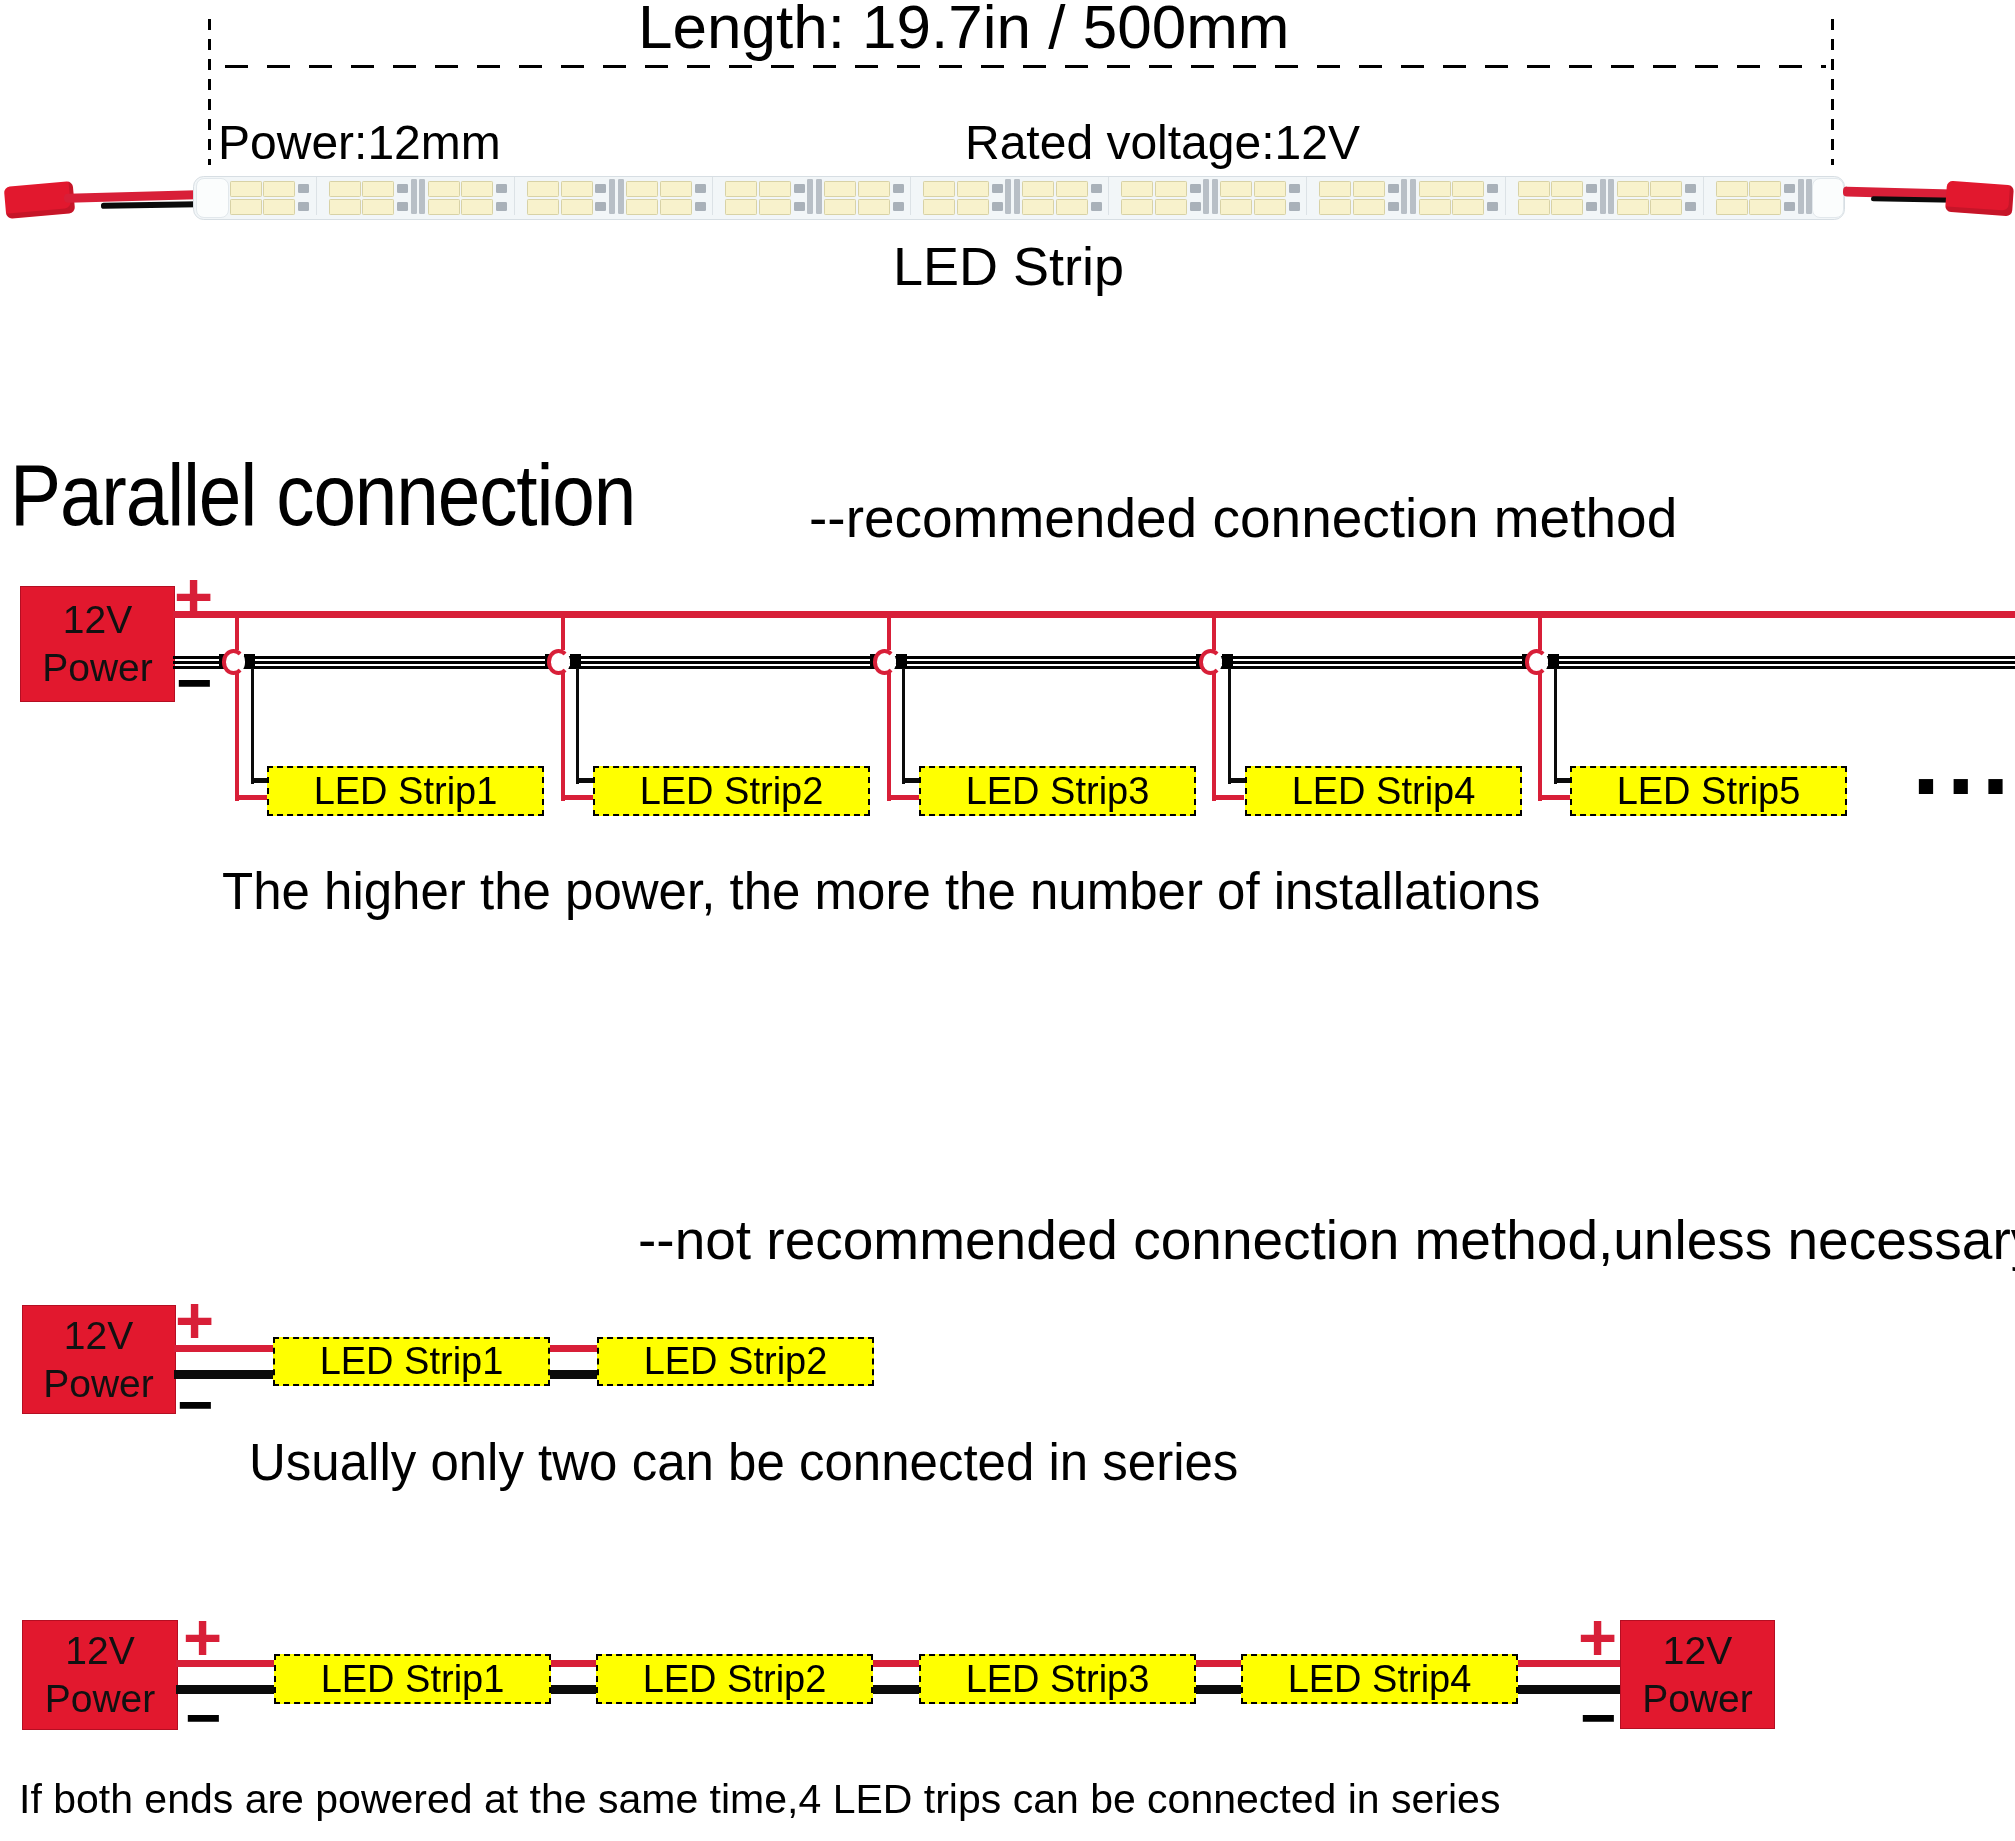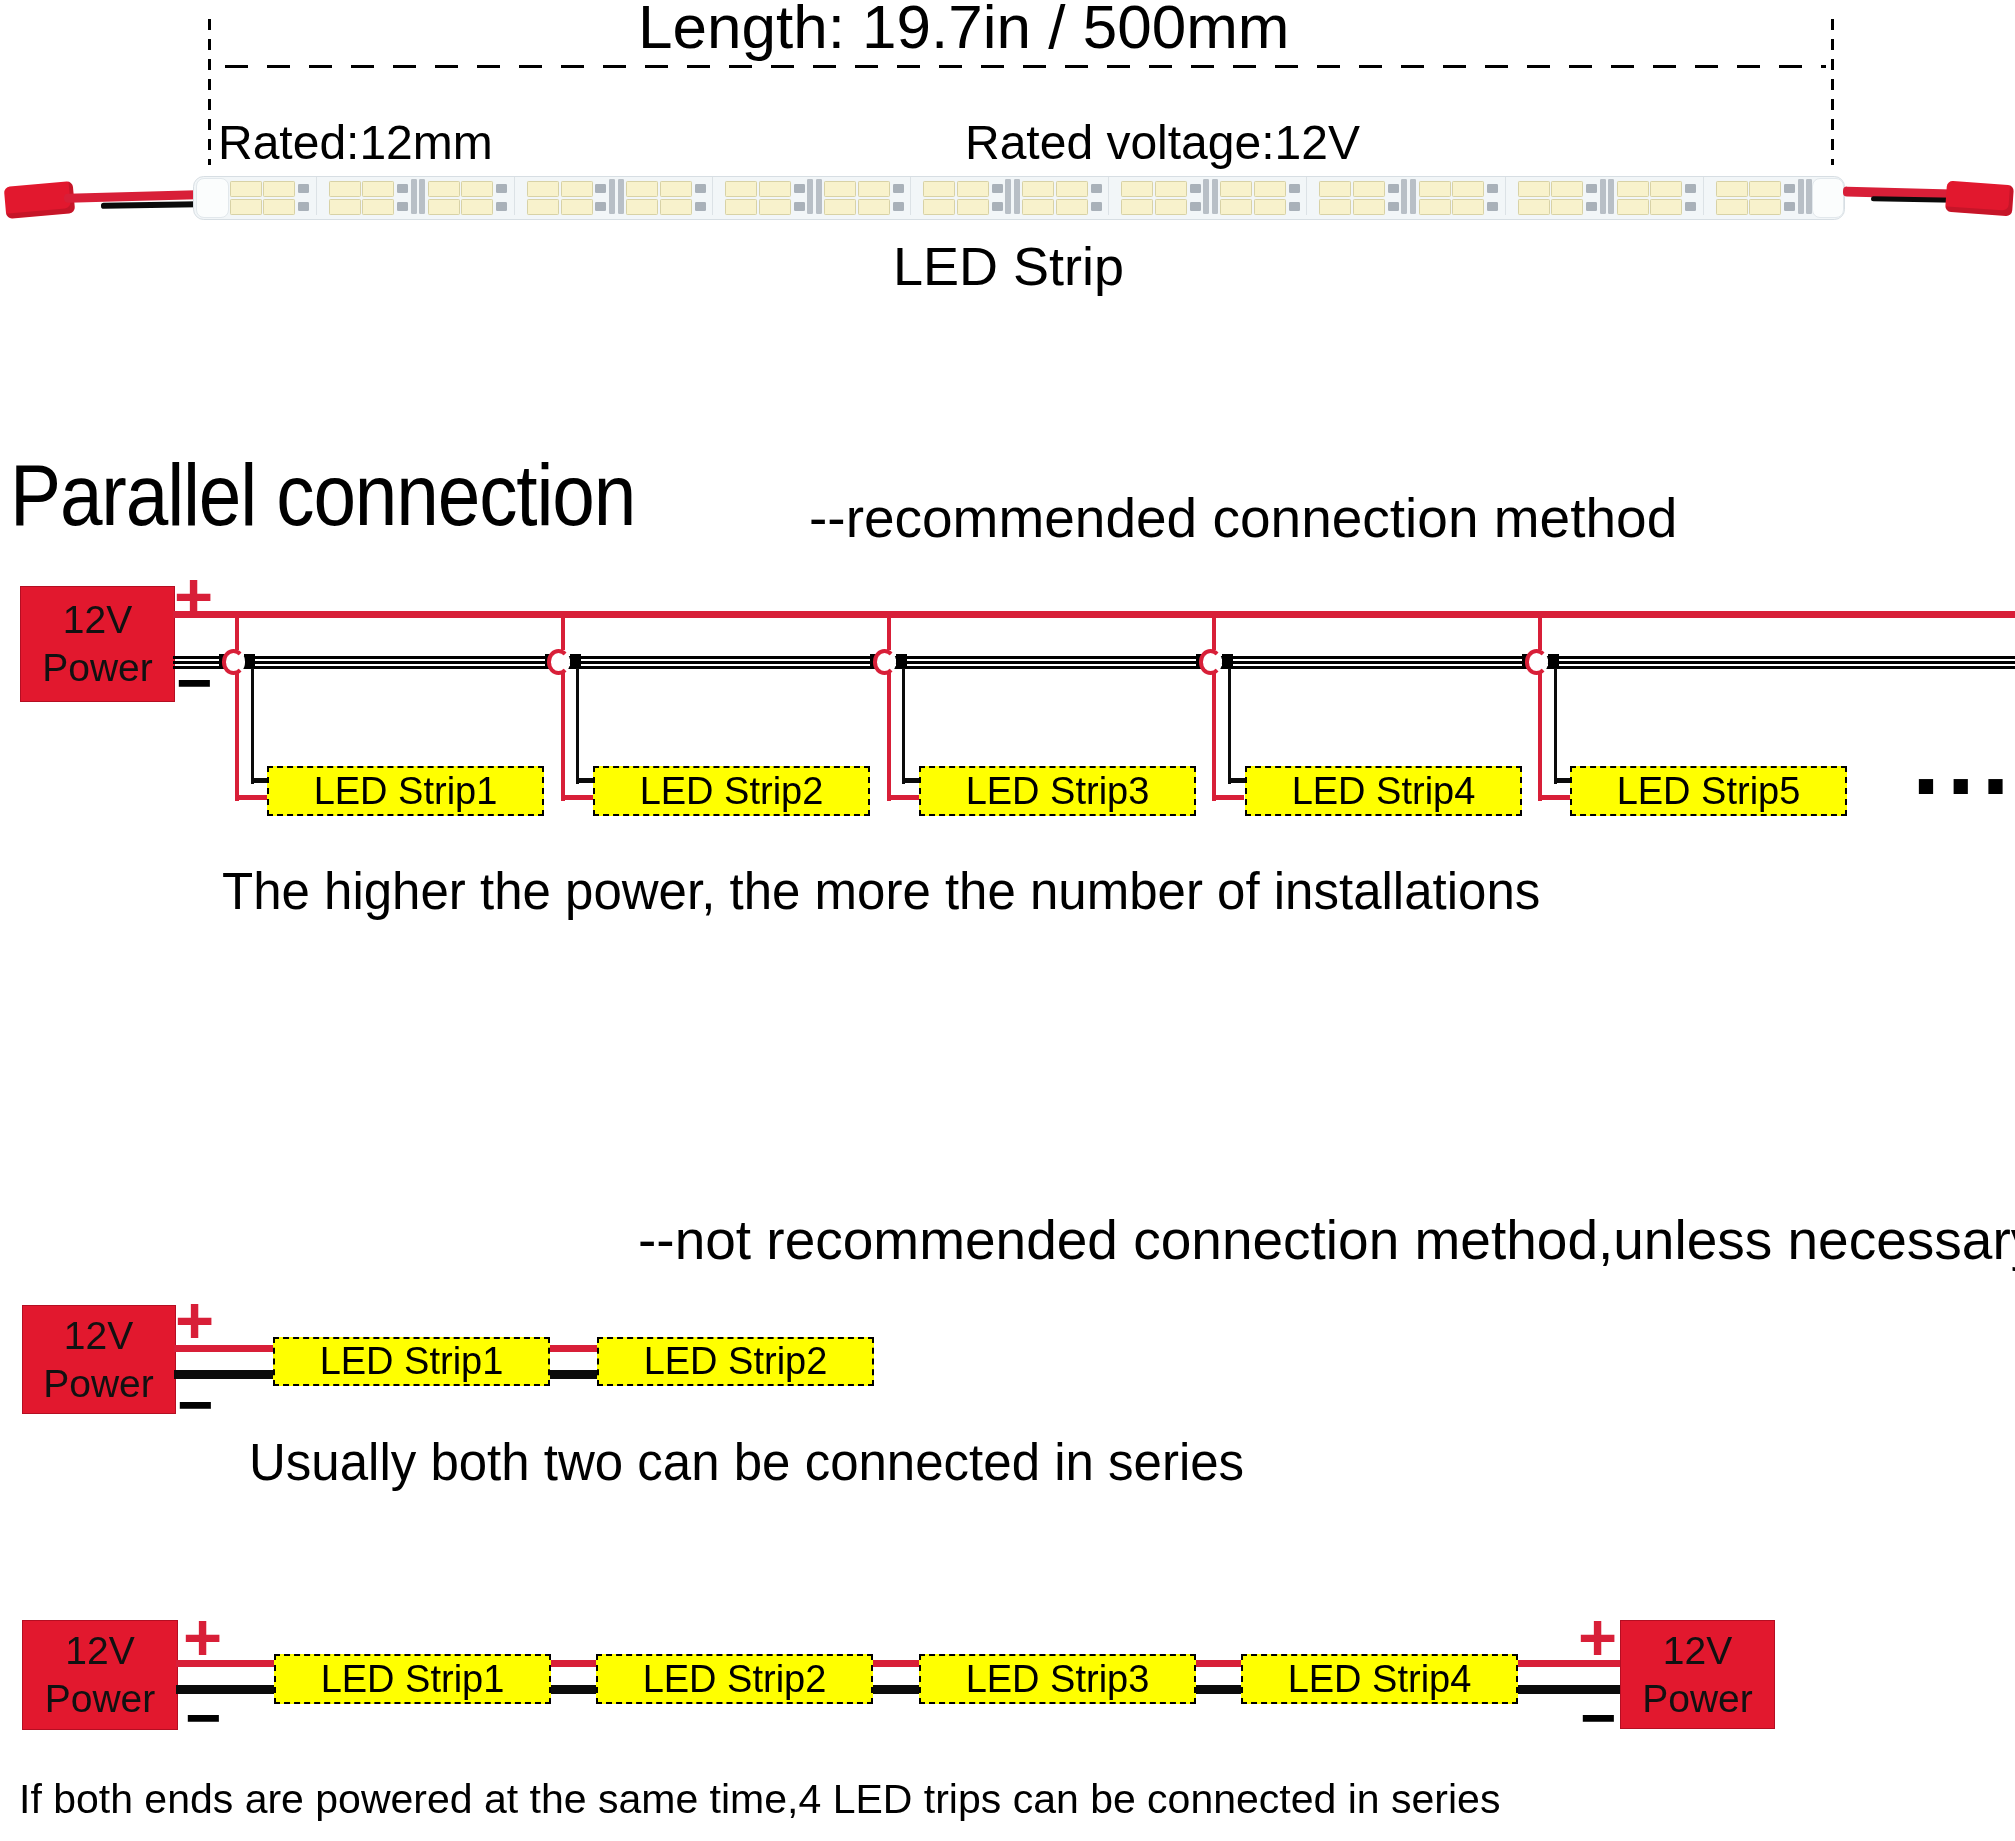--- a/index.html
+++ b/index.html
@@ -52,21 +52,21 @@
 <body>
 
 <div class="stage">
 
   <div class="abs txt" style="left:638px;top:-4px;font-size:62px;">Length: 19.7in / 500mm</div>
 
   <div class="abs dash-v" style="left:208px;top:19px;height:146px;"></div>
   <div class="abs dash-v" style="left:1831px;top:19px;height:146px;"></div>
   <div class="abs dash-h" style="left:225px;top:65px;width:1601px;"></div>
 
-  <div class="abs txt" style="left:218px;top:119px;font-size:48px;">Rated:12mm</div>
+  <div class="abs txt" style="left:218px;top:119px;font-size:48px;">Power:12mm</div>
   <div class="abs txt" style="left:965px;top:119px;font-size:48px;">Rated voltage:12V</div>
 
   <div class="abs connector" style="left:5.4px;top:184px;width:69px;height:32px;transform:rotate(-5deg);"></div>
   <div class="abs wire-red" style="left:64px;top:192px;width:136px;height:9.4px;transform:rotate(-1.5deg);border-radius:4px;"></div>
   <div class="abs wire-black" style="left:101px;top:202px;width:99px;height:6px;transform:rotate(-1deg);border-radius:2.7px;"></div>
 
   <div class="abs strip-body" style="left:193px;top:176px;width:1650px;height:42px;"></div>
   <div class="abs strip-cap" style="left:196px;top:178px;width:31px;height:38px;"></div>
   <div class="abs strip-cap" style="left:1812px;top:178px;width:29.6px;height:38px;"></div>
   <div class="abs" id="strip-cells" style="left:0;top:0;">
@@ -291,21 +291,21 @@
   <div class="abs wire-black" style="left:174px;top:1370px;width:99px;height:8.7px;"></div>
   <div class="abs strip-box" style="left:273px;top:1337px;width:277px;height:49px;">
     <span>LED Strip1</span>
     </div>
   <div class="abs wire-red" style="left:550px;top:1345px;width:47px;height:6.7px;"></div>
   <div class="abs wire-black" style="left:550px;top:1370px;width:47px;height:8.7px;"></div>
   <div class="abs strip-box" style="left:597px;top:1337px;width:277px;height:49px;">
     <span>LED Strip2</span>
     </div>
 
-  <div class="abs txt" style="left:249px;top:1437px;font-size:51px;">Usually both two can be connected in series</div>
+  <div class="abs txt" style="left:249px;top:1437px;font-size:51px;">Usually only two can be connected in series</div>
 
   <div class="abs power-box" style="left:22px;top:1620px;width:154px;height:108px;">
     <span>12V</span>
     <span>Power</span>
   </div>
   <div class="abs txt plus" style="left:183px;top:1603px;">+</div>
   <div class="abs txt minus" style="left:185px;top:1687px;">−</div>
 
   <div class="abs wire-red" style="left:176px;top:1660px;width:98px;height:6.7px;"></div>
   <div class="abs wire-black" style="left:176px;top:1685px;width:98px;height:8.7px;"></div>

